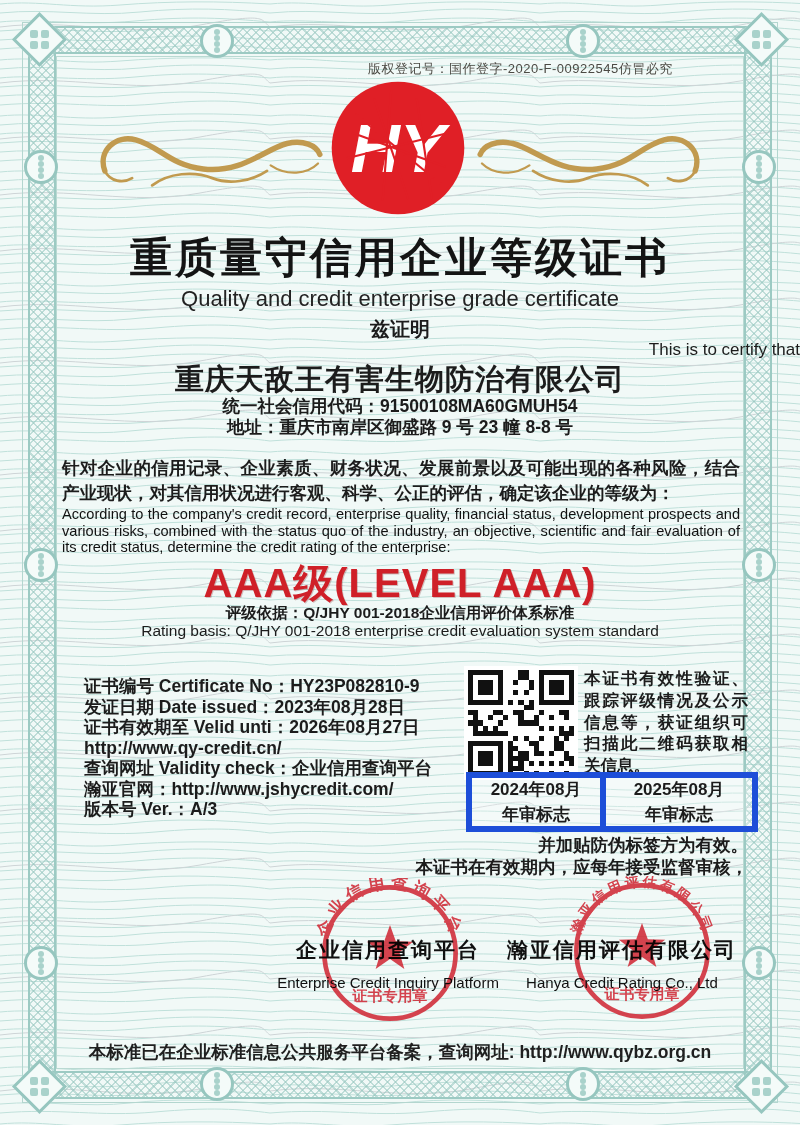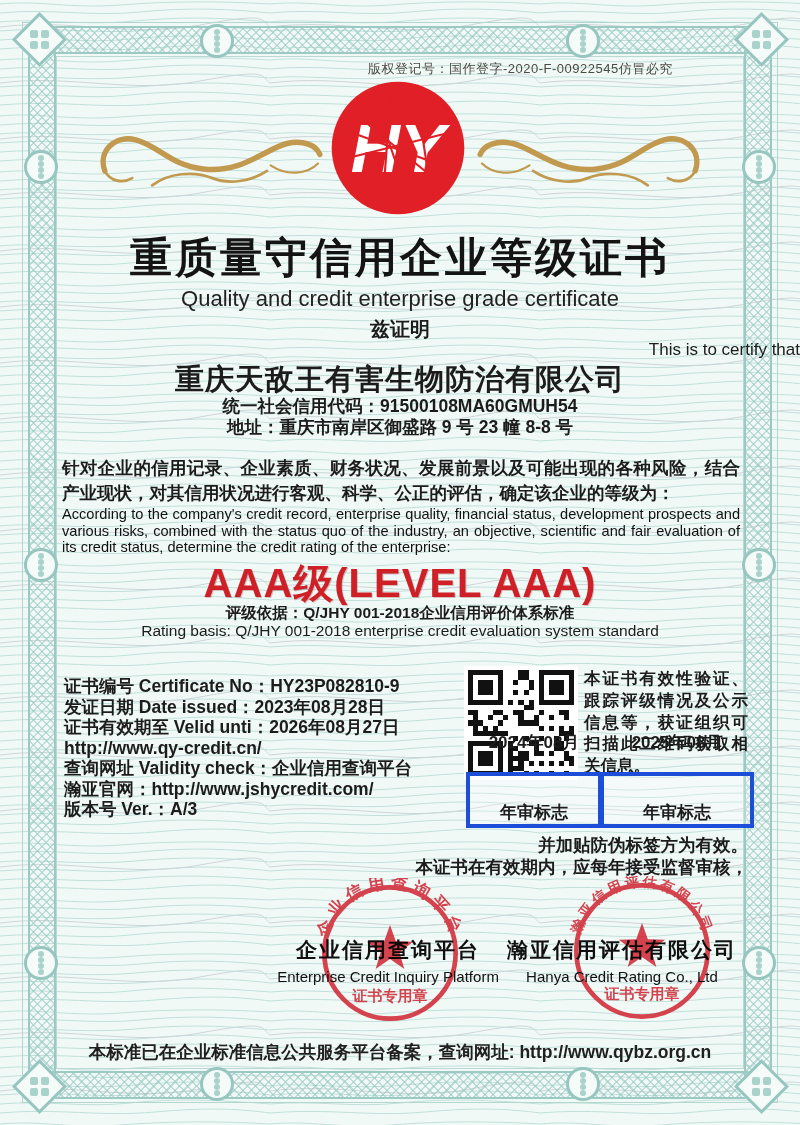--- a/index.html
+++ b/index.html
@@ -47,38 +47,38 @@
   .company{top:360px;font-size:29px;font-weight:bold;letter-spacing:1px;}
   .code-line{top:394px;font-size:17.5px;font-weight:600;}
   .addr-line{top:415px;font-size:17.5px;font-weight:600;}
   .para{left:62px;width:678px;text-align:justify;}
   .para-cn{top:456px;font-size:17.5px;font-weight:600;line-height:25px;}
   .para-en{top:506px;font-size:14.6px;line-height:16.5px;color:#111;}
   .grade{top:556px;font-size:40px;font-weight:bold;color:#cf2028;letter-spacing:1px;text-shadow:1px 1px 0 rgba(120,20,20,.25);}
   .basis-cn{top:603px;font-size:15.5px;font-weight:600;}
   .basis-en{top:622px;font-size:15.5px;}
   .details{left:64px;top:676px;width:390px;font-size:17.5px;font-weight:600;line-height:20.5px;}
-  .details div{white-space:nowrap;}
+  .details div{white-space:nowrap;margin-left:20px;}
   .qr{left:464px;top:666px;width:114px;height:114px;background:#fff;padding:4px;box-sizing:border-box;}
   .qr svg{width:100%;height:100%;display:block;}
   .qr-note{left:584px;top:668px;width:164px;font-size:16.5px;font-weight:600;line-height:21.8px;text-align:justify;}
-  .ybox{top:772px;height:48px;border:4px solid #1d4ed8;background:rgba(255,255,255,.25);
-        display:flex;flex-direction:column;align-items:center;justify-content:flex-end;
-        font-size:17px;font-weight:600;line-height:23px;gap:47px;}
+  .ybox{top:772px;height:48px;border:6px solid #1d4ed8;background:rgba(255,255,255,.25);
+        display:flex;flex-direction:column;align-items:center;justify-content:space-between;
+        font-size:17px;font-weight:600;line-height:23px;}
   .ybox1{left:466px;width:128px;}
   .ybox2{left:600px;width:146px;}
   .superv{left:348px;top:834px;width:400px;text-align:right;font-size:17.5px;font-weight:600;line-height:22px;}
   .seal{width:150px;height:150px;opacity:.85;mix-blend-mode:multiply;}
   .seal-l{left:315px;top:878px;}
   .seal-r{left:567px;top:876px;}
   .org{width:280px;text-align:center;}
   .org-l{left:248px;top:936px;}
   .org-r{left:482px;top:936px;}
   .org .cn{font-size:21px;font-weight:bold;letter-spacing:2px;color:#101010;}
-  .org .en{font-size:15px;color:#101010;margin-top:4px;}
+  .org .en{font-size:15px;color:#101010;margin-top:10px;}
   .footer{top:1040px;font-size:17.5px;font-weight:600;color:#202020;}
 </style>
 </head>
 <body>
 
 <svg class="bg-waves" width="800" height="1125">
   <defs>
     <pattern id="waves" width="270" height="56" patternUnits="userSpaceOnUse">
       <g fill="none" stroke="#bfe0da" stroke-width="1">
         <path d="M0 4 C 40 0, 70 9, 120 5 S 220 1, 270 4"></path>

